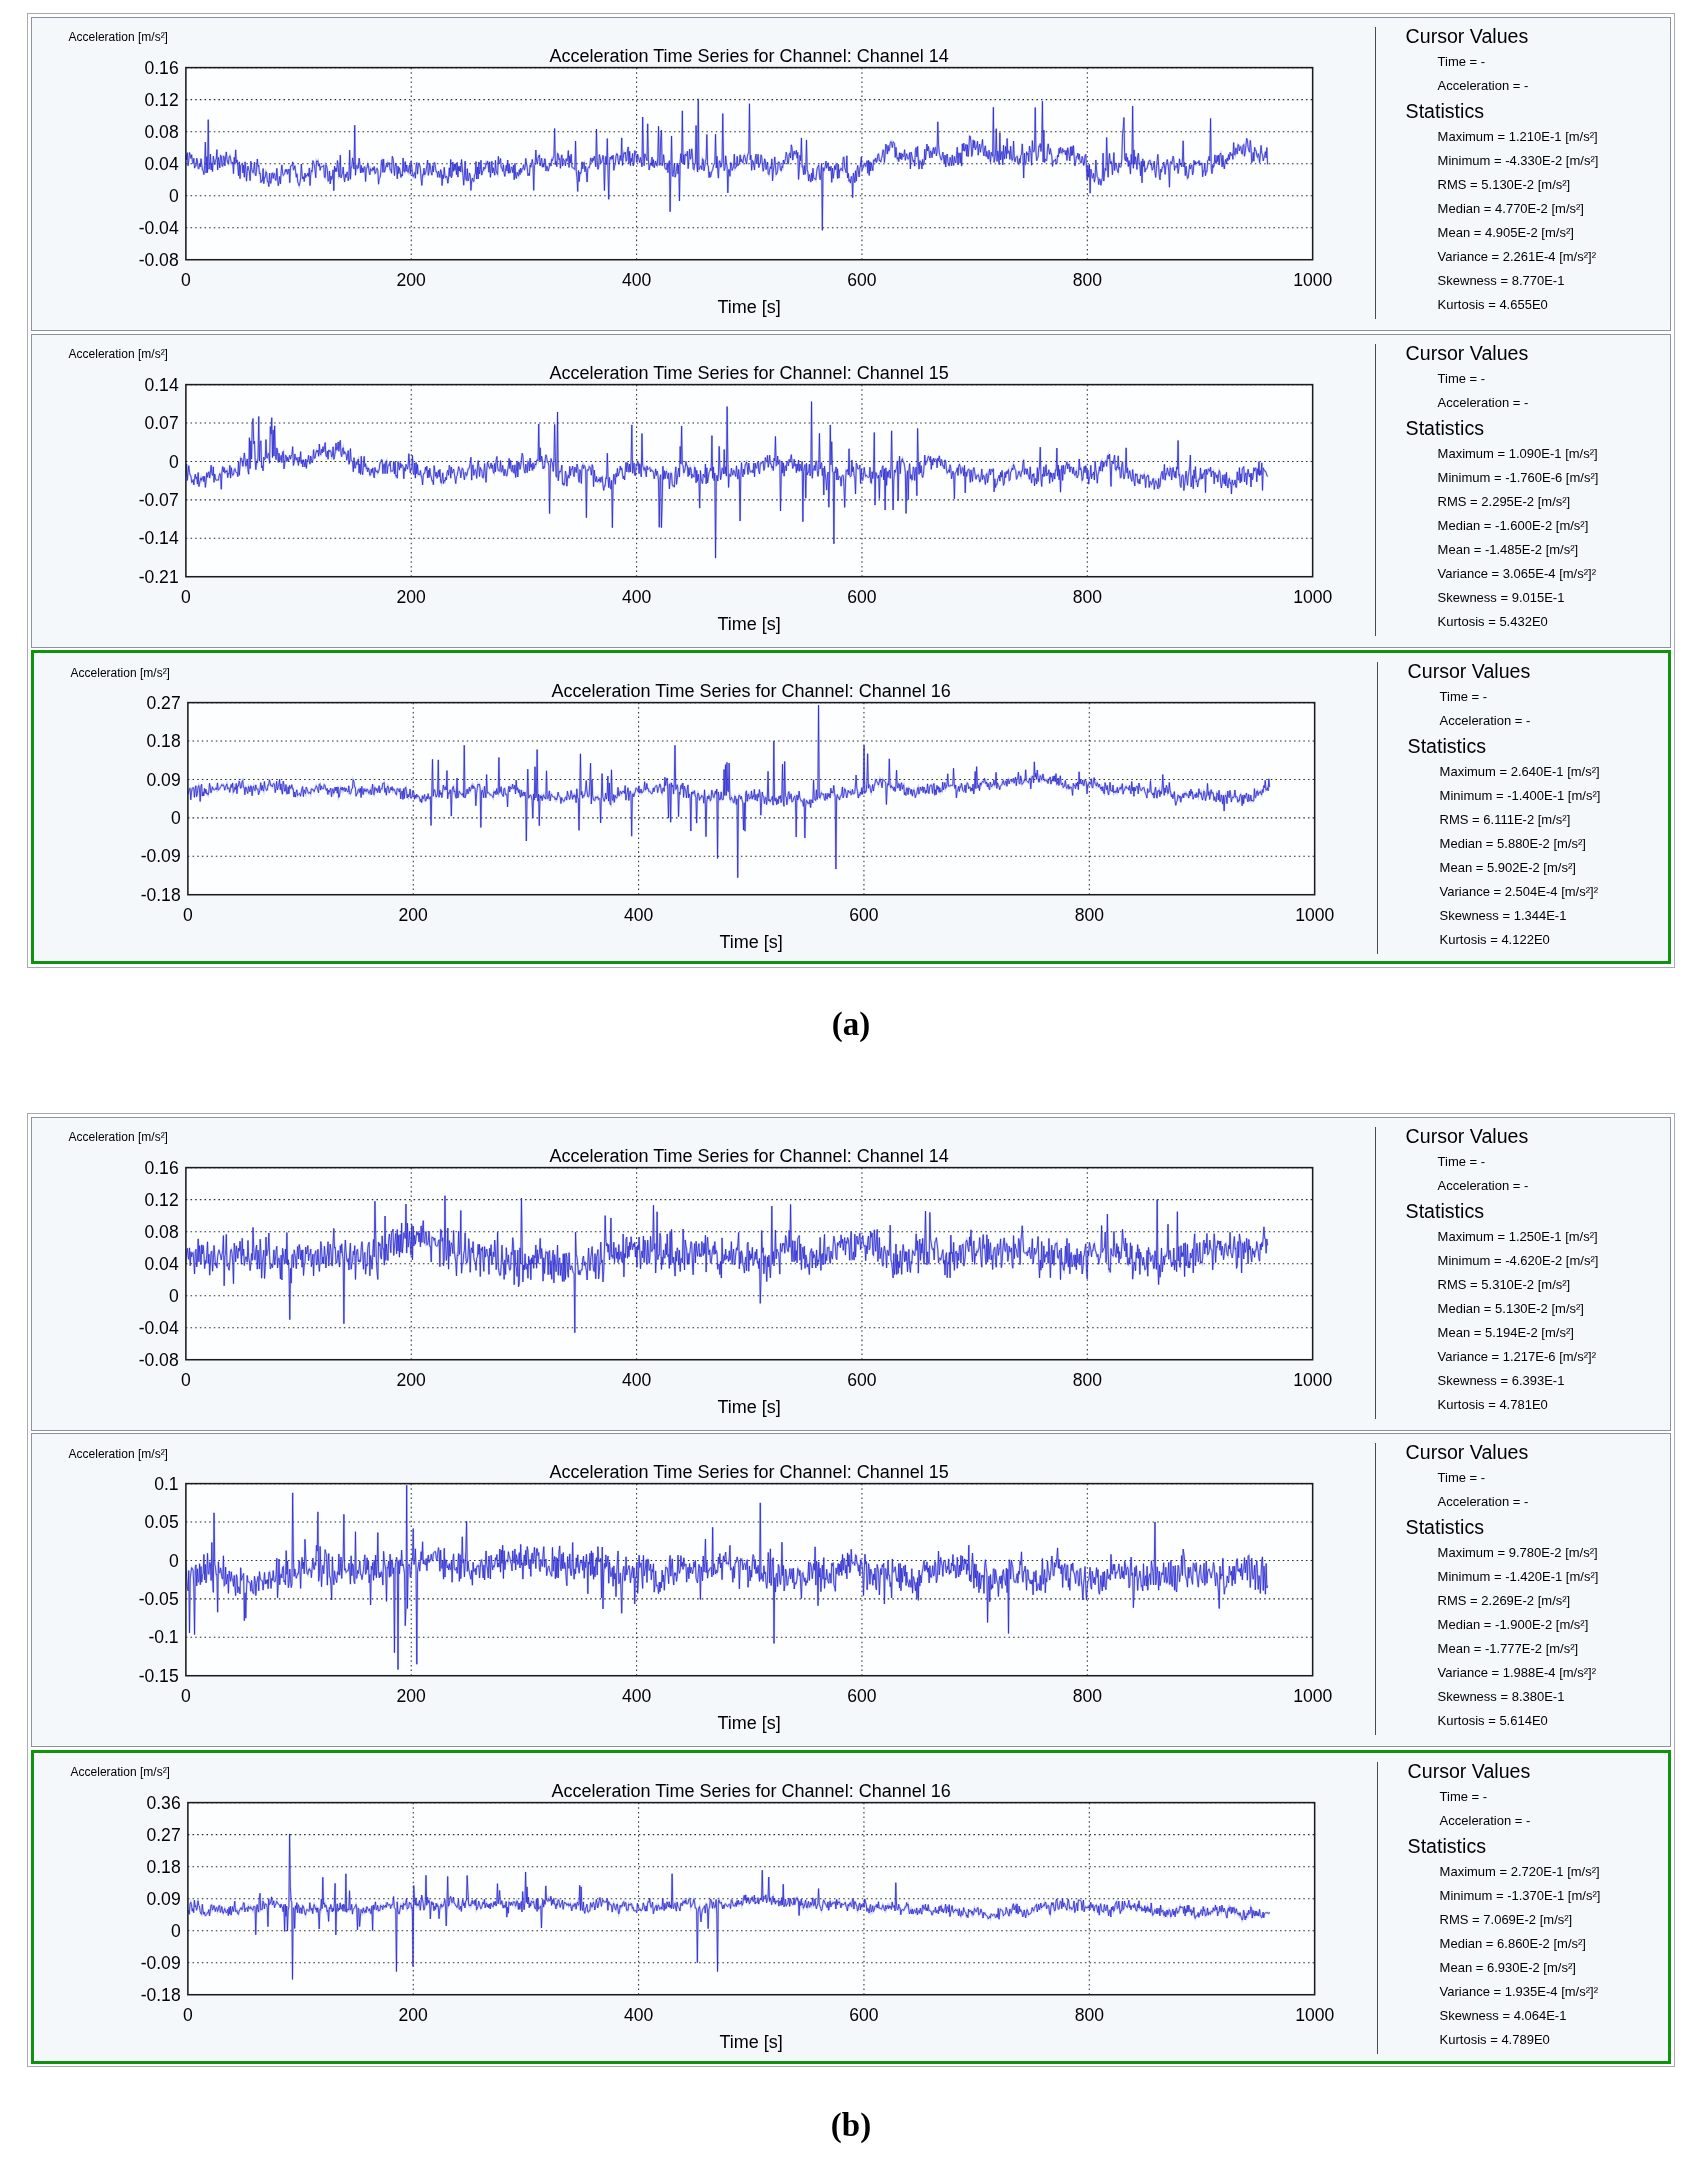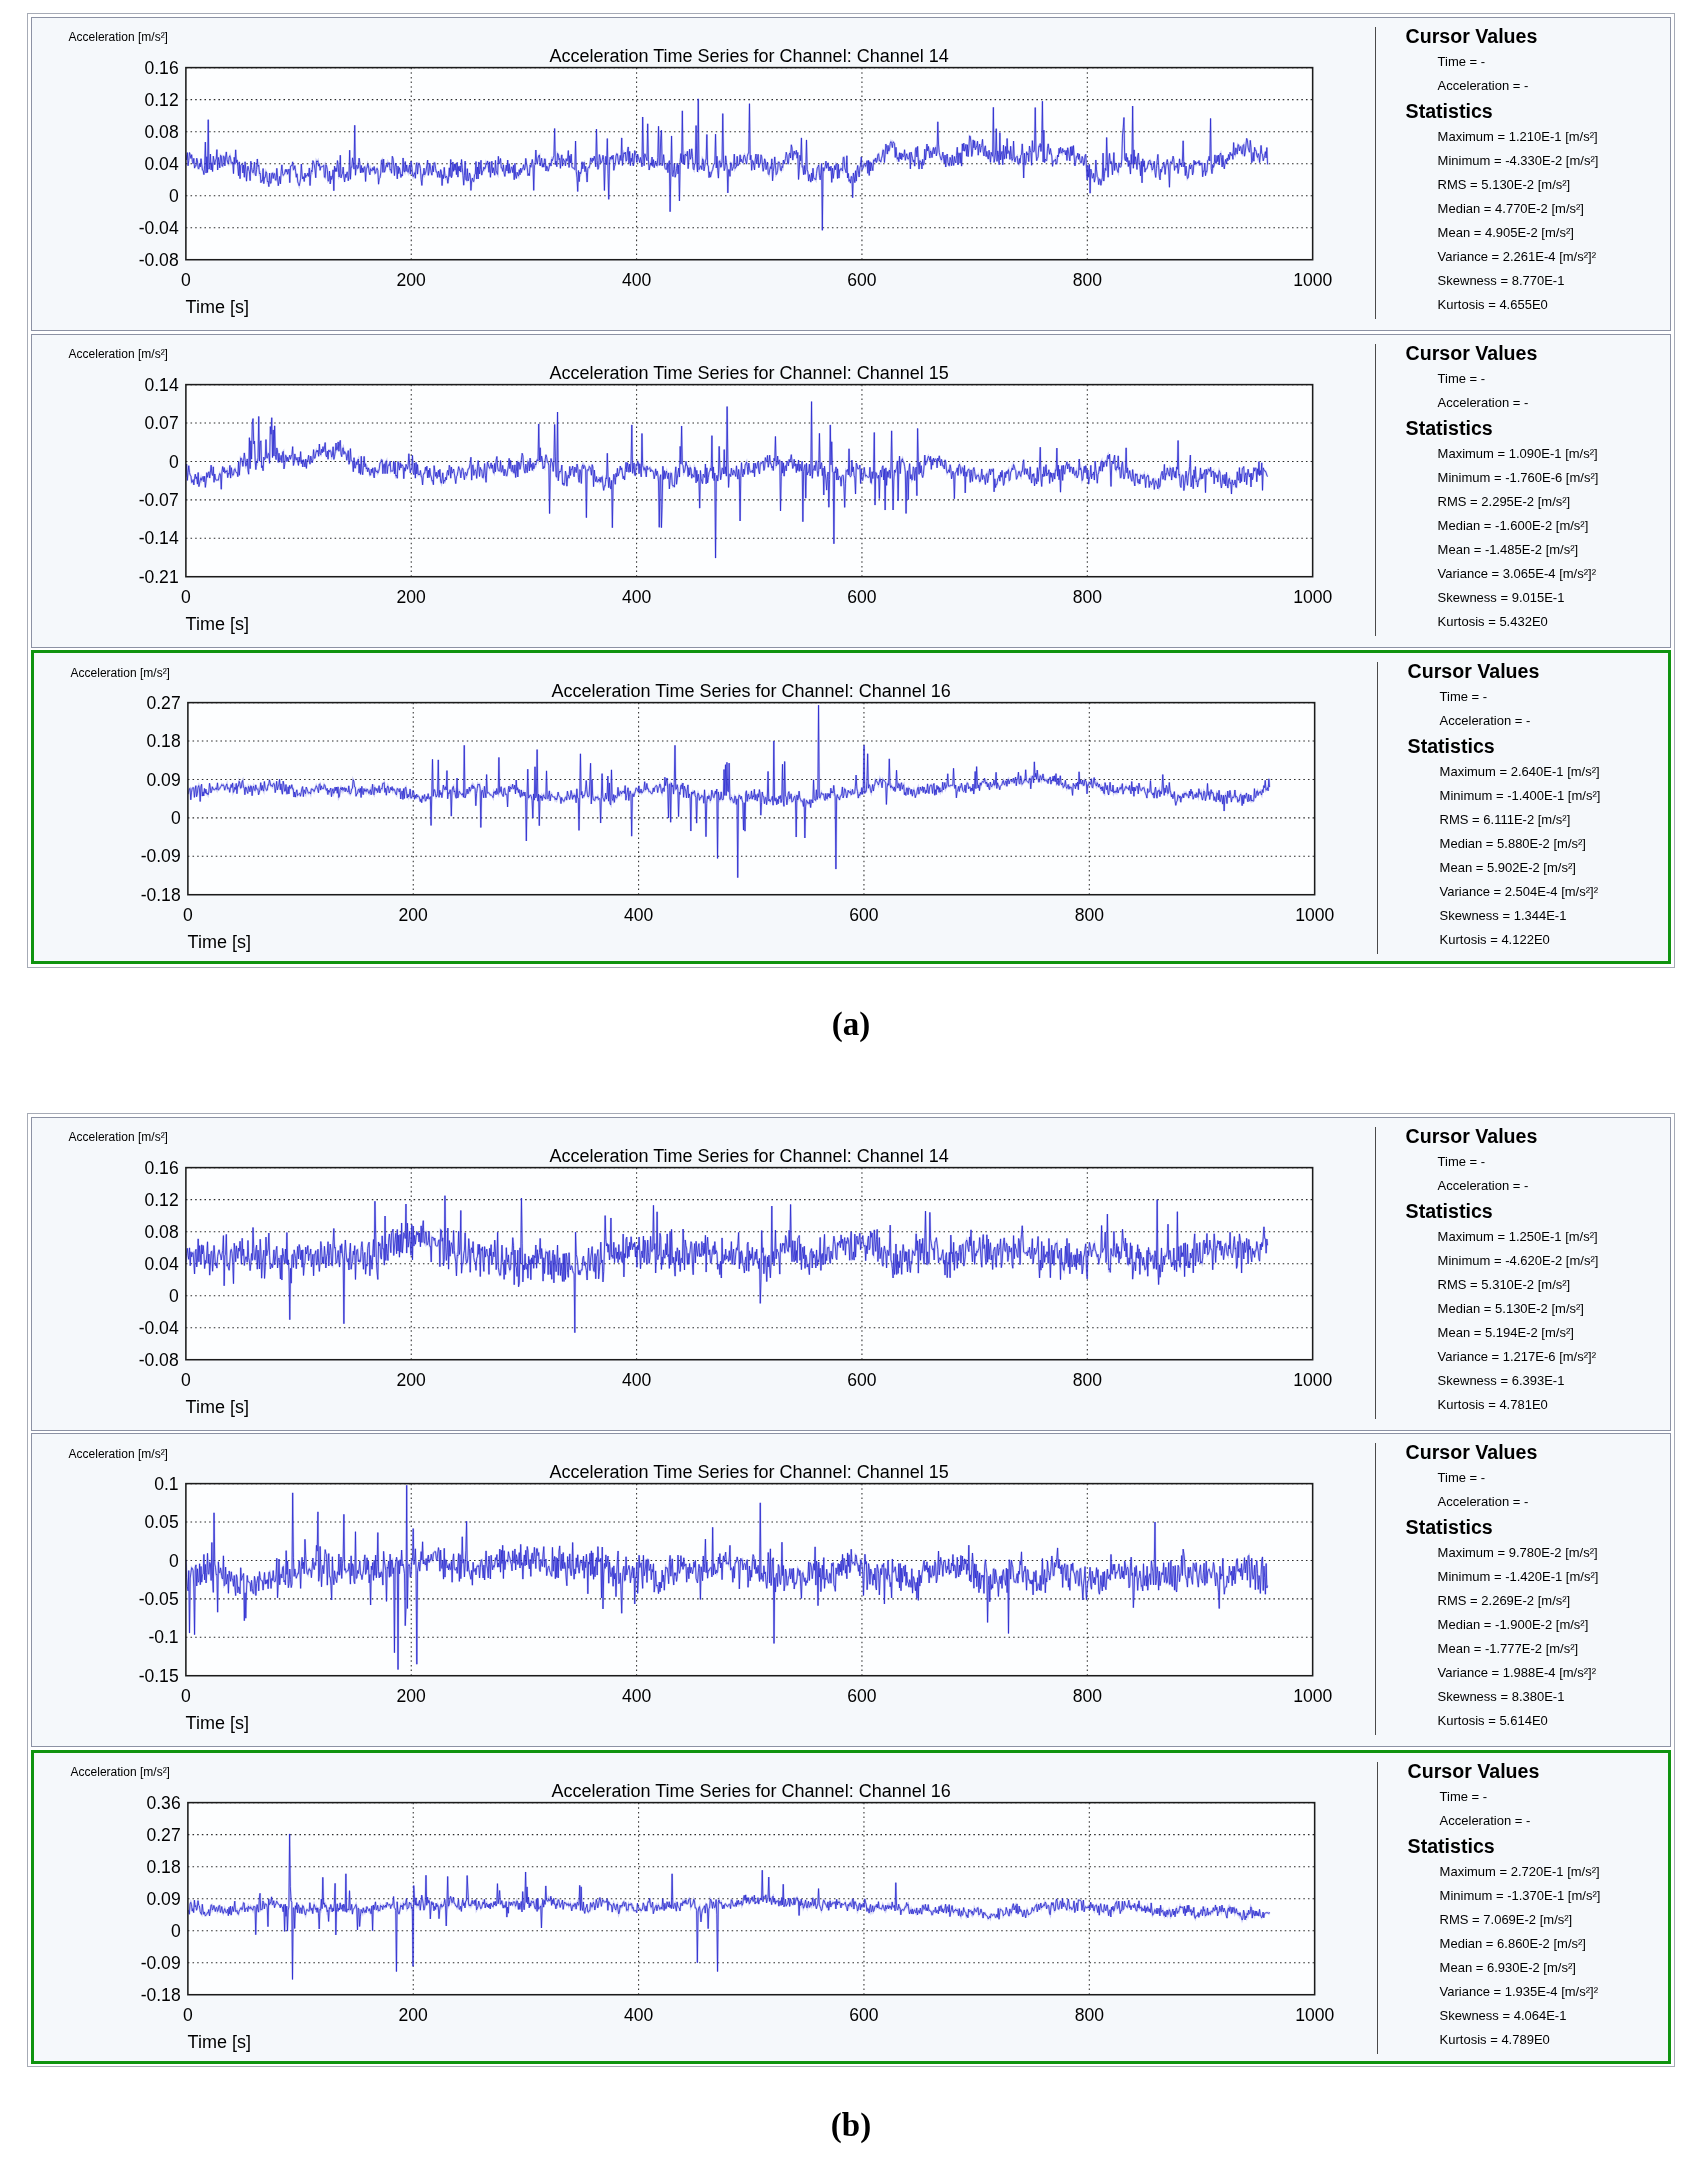--- a/index.html
+++ b/index.html
@@ -34,31 +34,31 @@
   .ylabel{
     position:absolute;left:37px;top:12.4px;
     font-size:12px;white-space:nowrap;
   }
   .panel-title{
     position:absolute;left:154px;width:1127px;top:28px;
     text-align:center;font-size:18px;white-space:nowrap;
   }
   .xlabel{
     position:absolute;left:154px;width:1127px;top:279px;
-    text-align:left;font-size:18px;
+    text-align:center;font-size:18px;
   }
   .divider{
     position:absolute;left:1343px;top:9.3px;width:1.5px;height:292px;
     background:#4a4a4a;
   }
   .stats{
     position:absolute;left:1374px;top:5.2px;width:266px;
   }
   .stats-heading{
-    font-size:19.6px;font-weight:bold;height:27px;line-height:27px;
+    font-size:19.6px;font-weight:normal;height:27px;line-height:27px;
     white-space:nowrap;
   }
   .stat-line{
     font-size:13px;height:24px;line-height:24px;
     padding-left:32px;white-space:nowrap;
   }
   .caption{
     position:absolute;left:27px;width:1648px;text-align:center;
     font-family:"Liberation Serif", serif;
     font-weight:bold;font-size:33px;

